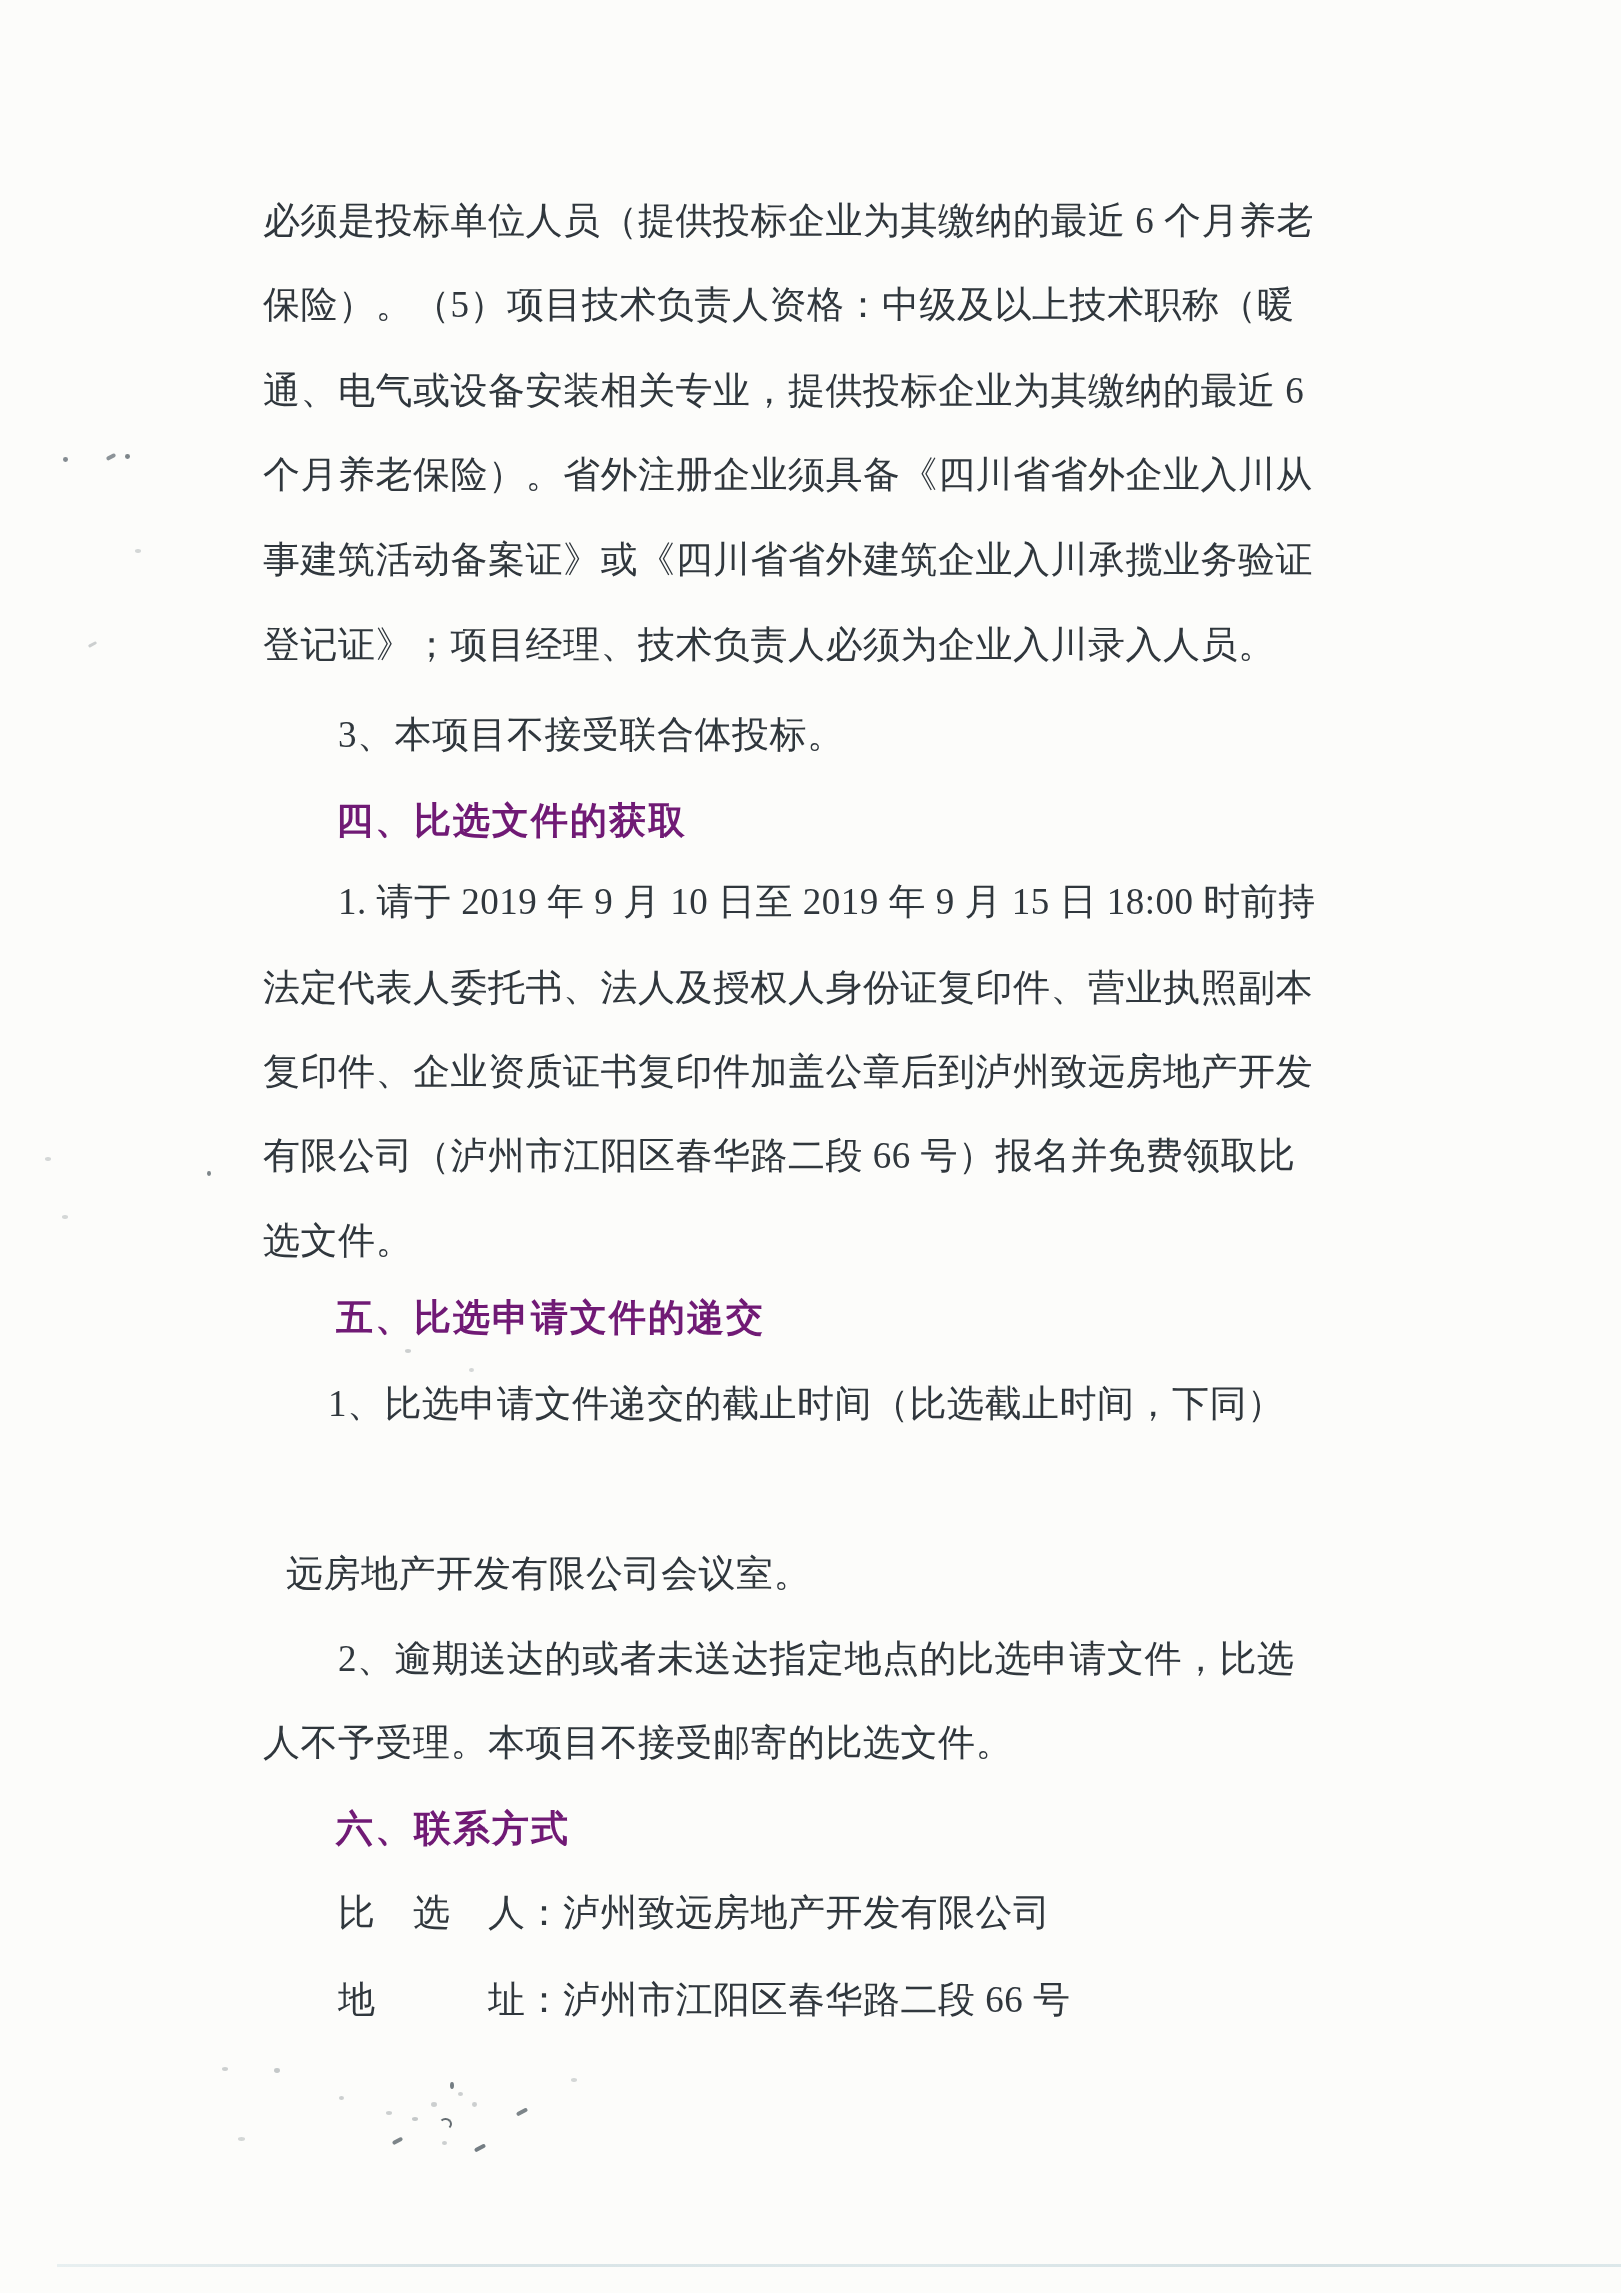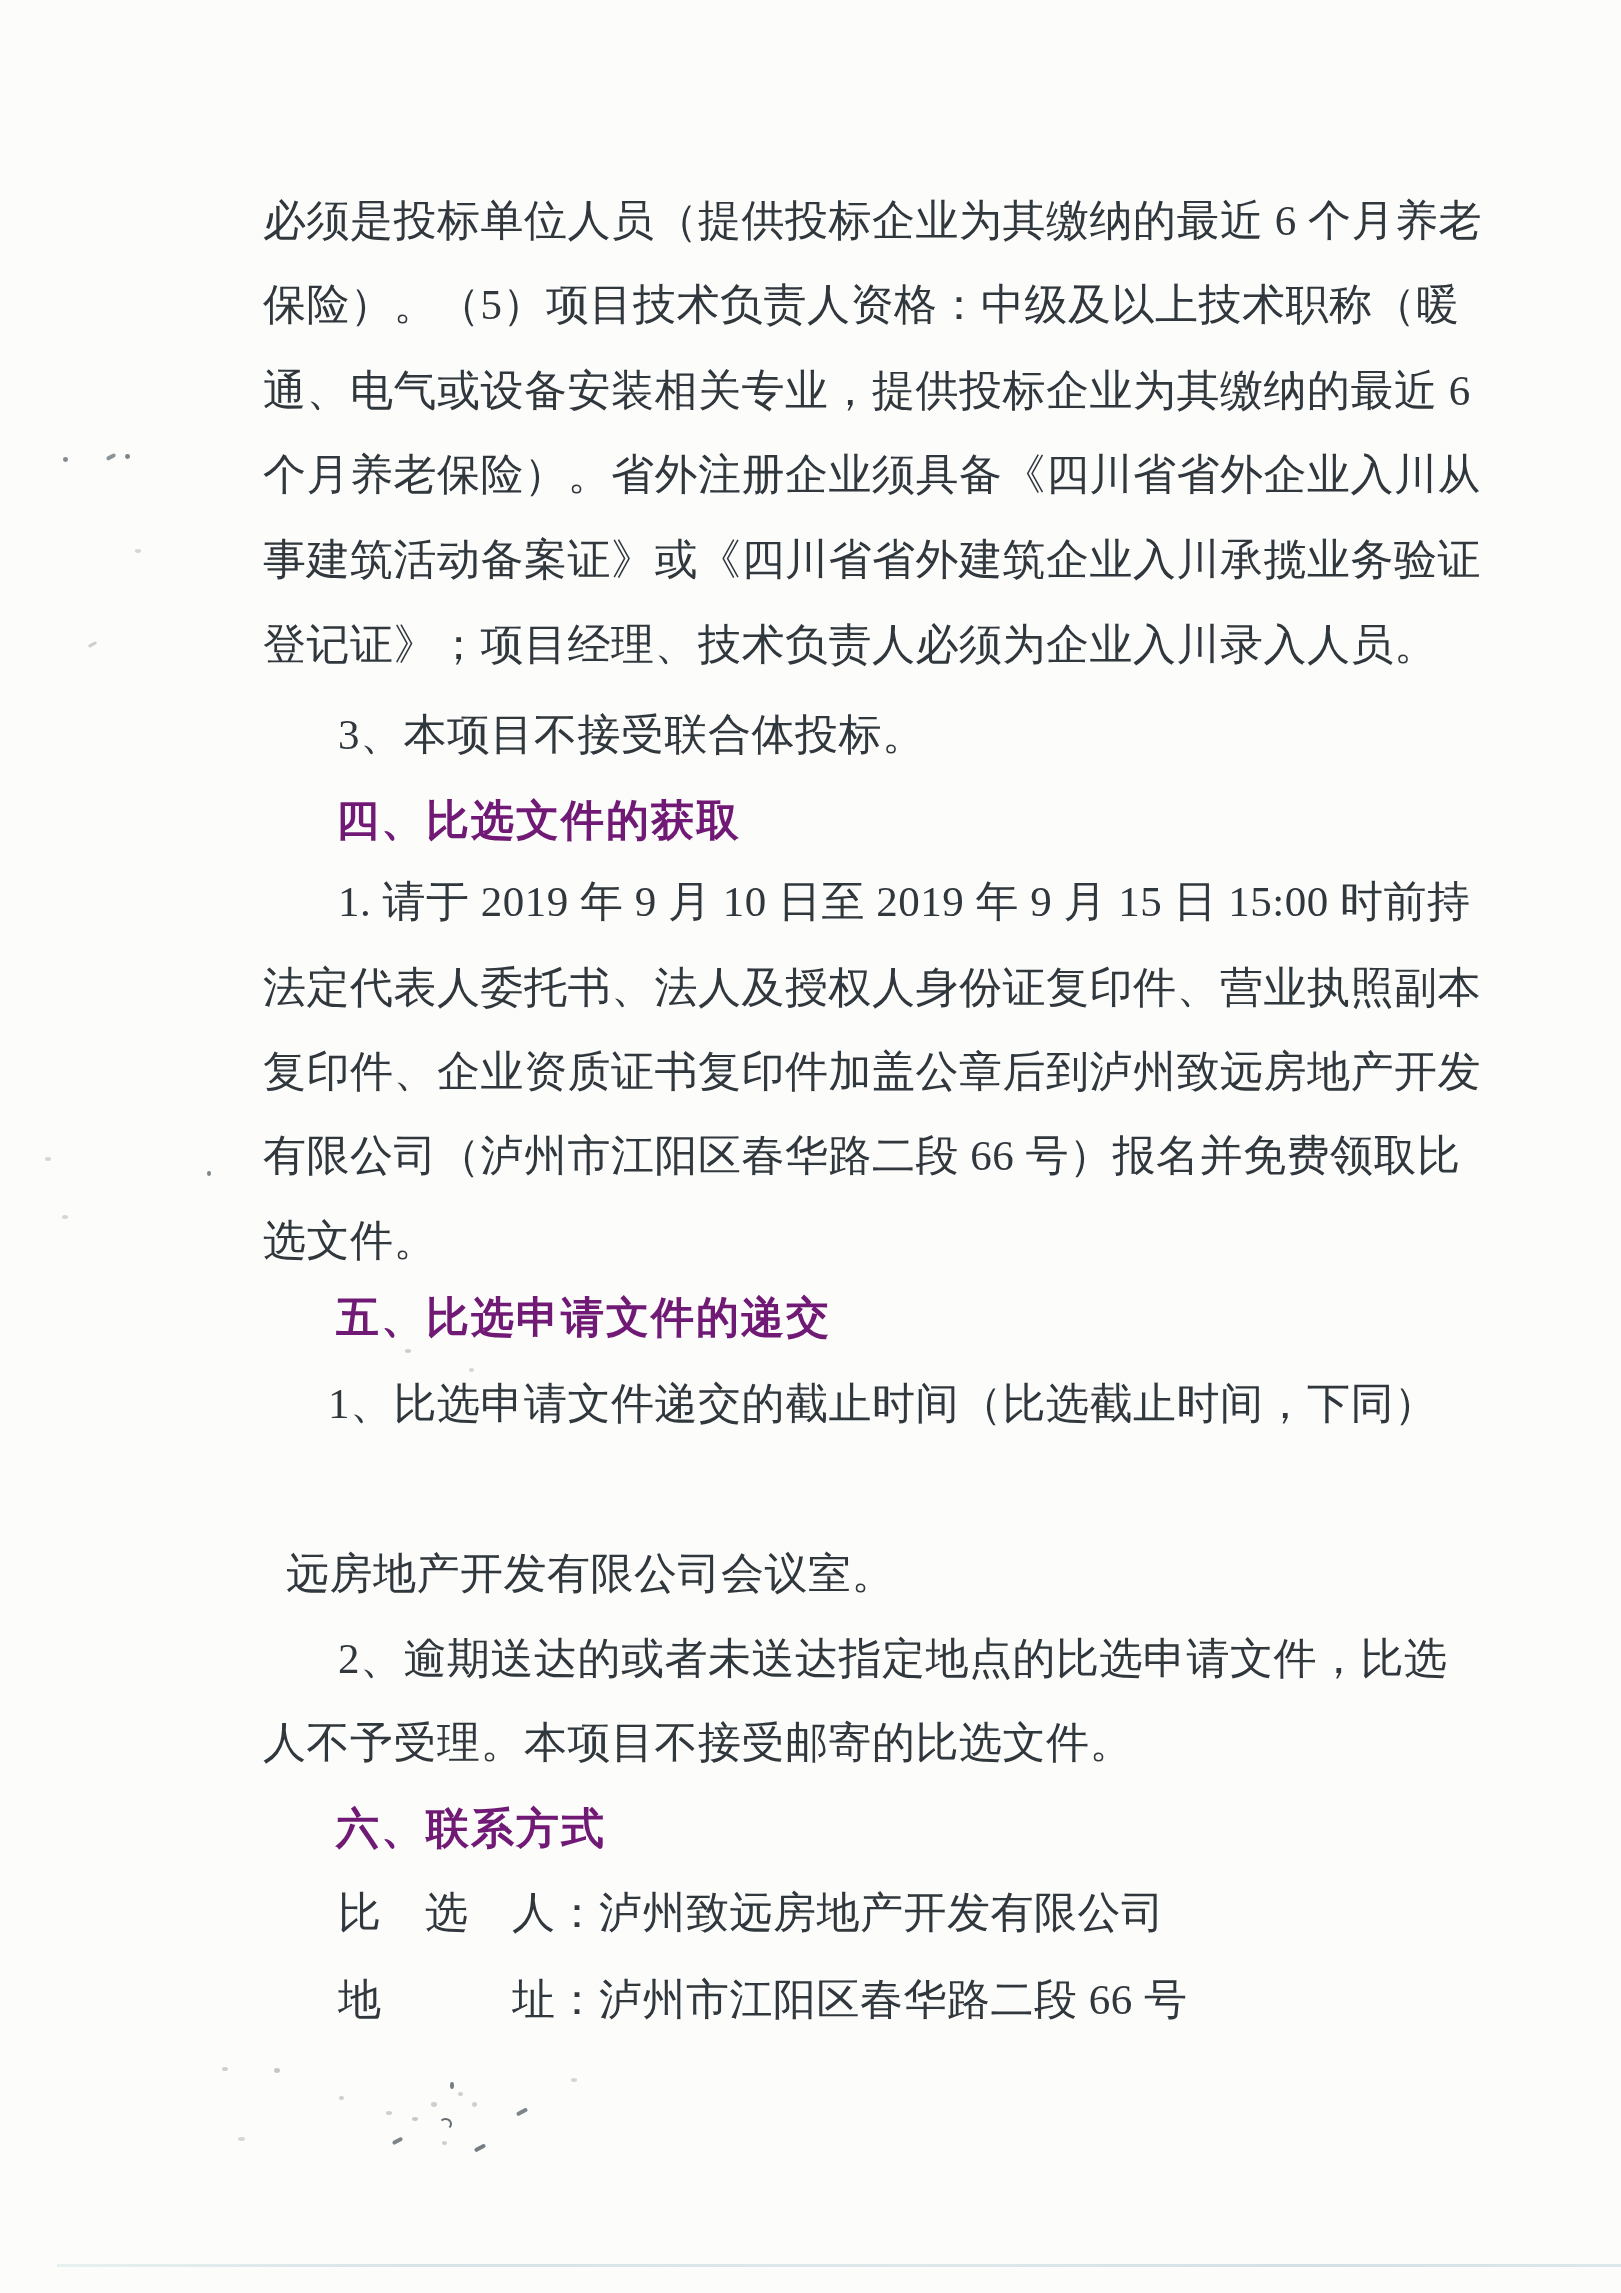--- a/index.html
+++ b/index.html
@@ -6,21 +6,21 @@
   body{
     width:1621px;height:2294px;
     background:#fcfcfa;
     overflow:hidden;
     position:relative;
     font-family:"Liberation Serif","DejaVu Serif",serif;
   }
   .page{position:absolute;inset:0;}
   .line{
     position:absolute;
-    font-size:43px;
+    font-size:37px;
     line-height:61px;
     color:#30373d;
     white-space:pre;
     letter-spacing:0.5px;
   }
   .h{
     font-family:"Liberation Sans","DejaVu Sans",sans-serif;
     font-weight:700;
     color:#701a75;
     letter-spacing:2px;
@@ -49,21 +49,21 @@
   <div class="line" style="top:274px;left:263px"><span>保险）。（5）项目技术负责人资格：中级及以上技术职称（暖</span></div>
   <div class="line" style="top:360px;left:263px"><span>通、电气或设备安装相关专业，提供投标企业为其缴纳的最近 6</span></div>
   <div class="line" style="top:444px;left:263px"><span>个月养老保险）。省外注册企业须具备《四川省省外企业入川从</span></div>
   <div class="line" style="top:614px;left:263px"><span>登记证》；项目经理、技术负责人必须为企业入川录入人员。</span></div>
   <div class="line" style="top:529px;left:263px"><span>事建筑活动备案证》或《四川省省外建筑企业入川承揽业务验证</span></div>
 
   <div class="line" style="top:704px;left:338px"><span>3、本项目不接受联合体投标。</span></div>
 
   <div class="line h" style="top:790px;left:336px"><span>四、比选文件的获取</span></div>
 
-  <div class="line" style="top:871px;left:338px"><span>1. 请于 </span><span class="u">2019</span><span> 年 </span><span class="u">9</span><span> 月 </span><span class="u">10</span><span> 日至 </span><span class="u">2019</span><span> 年 </span><span class="u">9</span><span> 月 </span><span class="u">15</span><span> 日 15:00 时前持</span></div>
+  <div class="line" style="top:871px;left:338px"><span>1. 请于 </span><span class="u">2019</span><span> 年 </span><span class="u">9</span><span> 月 </span><span class="u">10</span><span> 日至 </span><span class="u">2019</span><span> 年 </span><span class="u">9</span><span> 月 </span><span class="u">15</span><span> 日 18:00 时前持</span></div>
 
   <div class="line" style="top:957px;left:263px"><span>法定代表人委托书、法人及授权人身份证复印件、营业执照副本</span></div>
   <div class="line" style="top:1041px;left:263px"><span>复印件、企业资质证书复印件加盖公章后到泸州致远房地产开发</span></div>
   <div class="line" style="top:1125px;left:263px"><span>有限公司（泸州市江阳区春华路二段 66 号）报名并免费领取比</span></div>
   <div class="line" style="top:1210px;left:263px"><span>选文件。</span></div>
 
   <div class="line h" style="top:1287px;left:336px"><span>五、比选申请文件的递交</span></div>
 
   <div class="line" style="top:1373px;left:328px"><span>1、比选申请文件递交的截止时间（比选截止时间，下同）</span></div>
 

